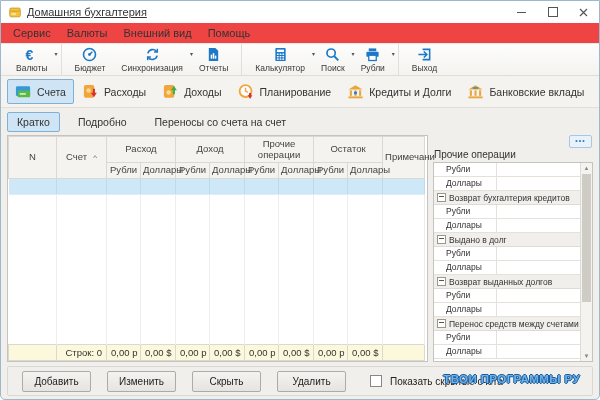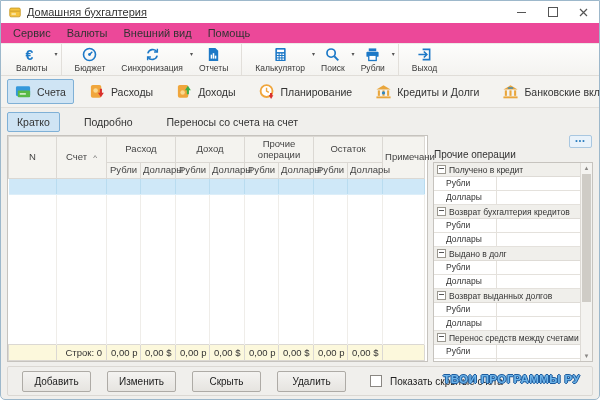--- a/index.html
+++ b/index.html
@@ -10,48 +10,48 @@
   
   .titlebar{height:22px;background:#fff;display:flex;align-items:center;padding-left:7px;flex:none;}
   .app-icon{width:14px;height:14px;margin-right:5px;display:flex;}
   .title{font-size:11px;color:#333;flex:1;text-decoration:underline;}
   .win-controls{display:flex;height:100%;}
   .win-btn{width:31px;display:flex;align-items:center;justify-content:center;}
   .min-glyph{width:9px;height:1px;background:#555;}
   .max-glyph{width:8px;height:8px;border:1px solid #555;}
 
   
-  .menubar{height:20px;background:#ec4899;display:flex;align-items:center;padding-left:4px;
+  .menubar{height:20px;background:#ef4444;display:flex;align-items:center;padding-left:4px;
     border-bottom:1px solid #eceae7;flex:none;}
   .menu-item{font-size:11px;color:#333;padding:0 8px;}
 
   
   .toolbar{height:31px;background:linear-gradient(#fdfdfc,#f4f3f0);display:flex;align-items:stretch;
     border-bottom:1px solid #e0ddd8;flex:none;padding-left:2px;}
   .tb-group{display:flex;align-items:stretch;padding:0 5px;}
   .tb-group:not(:last-child){border-right:1px solid #e2dfda;}
   .tb-btn{display:flex;flex-direction:column;align-items:center;justify-content:center;
     padding:1px 8px;position:relative;}
   .tb-icon{height:15px;display:flex;}
   .tb-icon svg{width:15px;height:15px;}
   .tb-label{font-size:8.5px;color:#3a3a3a;margin-top:1px;white-space:nowrap;}
   .dd{position:absolute;right:-2px;top:6px;font-size:6px;color:#555;}
 
   
-  .tabbar{height:31px;background:#f4f3f0;display:flex;align-items:center;padding:0 6px;gap:7px;
+  .tabbar{height:31px;background:#f4f3f0;display:flex;align-items:center;padding:0 6px;
     border-bottom:1px solid #e2dfda;flex:none;}
   .tab{display:flex;align-items:center;gap:5px;padding:3px 7px;font-size:10.5px;color:#333;
     border:1px solid transparent;border-radius:2px;white-space:nowrap;}
   .tab.selected{background:#cfe4f4;border-color:#7fb0d6;}
   .tab-icon{display:flex;}
   .tab-icon svg{width:17px;height:17px;}
 
   
   .content{flex:1;display:flex;flex-direction:column;padding:4px 6px 3px 6px;position:relative;min-height:0;}
-  .subtabs{display:flex;gap:14px;margin-bottom:3px;flex:none;}
+  .subtabs{display:flex;gap:8px;margin-bottom:3px;flex:none;}
   .subtab{font-size:10.5px;color:#333;padding:3px 9px;border:1px solid transparent;border-radius:2px;}
   .subtab.selected{background:#cfe4f4;border-color:#7fb0d6;}
 
   .main{flex:1;display:flex;gap:5px;min-height:0;}
   .grid-wrap{width:419px;flex:none;background:#fff;border:1px solid #c6c3be;}
   table{border-collapse:collapse;table-layout:fixed;width:417px;height:100%;}
   thead th{background:#f4f3ef;border:1px solid #dbd8d3;font-weight:normal;font-size:9.5px;
     color:#444;padding:0 2px;line-height:1.1;}
   tr.h1 th{height:25px;}
   tr.h2 th{height:15px;}
@@ -406,24 +406,20 @@
         <div class="panel-head">
           <div class="more-btn">•••</div>
         </div>
         <div class="panel-title">Прочие операции</div>
         <div class="panel-list" id="panel-list">
           <div class="p-scroll">
             <div class="sc-arrow">▲</div>
             <div class="sc-thumb"></div>
             <div class="sc-arrow sc-down">▼</div>
           </div>
-        <div class="p-group">
-              <span class="minus-box"></span>
-              <span class="p-group-label">Получено в кредит</span>
-            </div>
             <div class="p-row">
               <span class="p-row-label">Рубли</span>
               <span class="p-row-value"></span>
             </div>
             <div class="p-row">
               <span class="p-row-label">Доллары</span>
               <span class="p-row-value"></span>
             </div>
             <div class="p-group">
               <span class="minus-box"></span>

